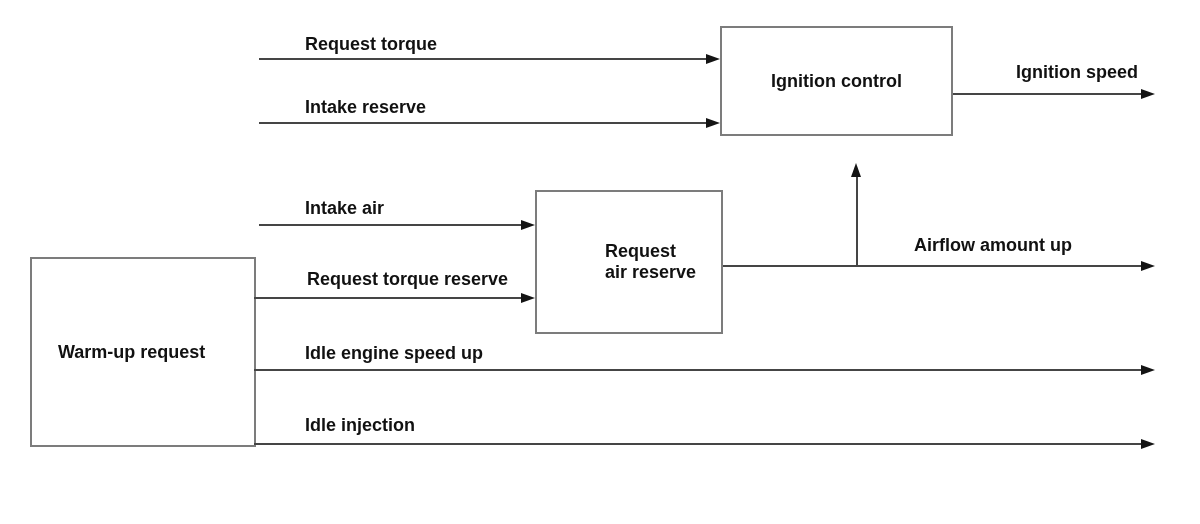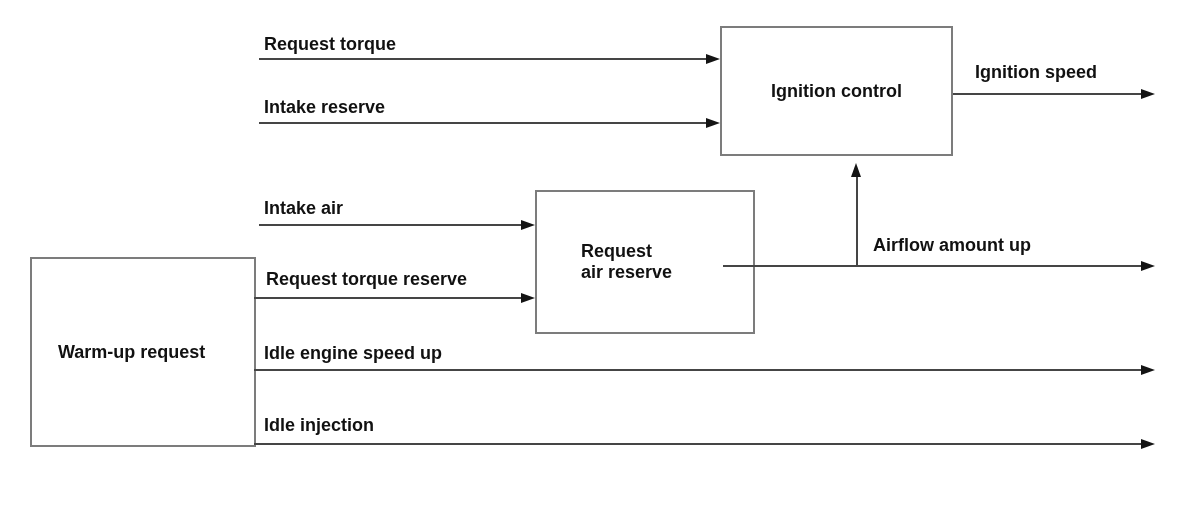--- a/index.html
+++ b/index.html
@@ -27,25 +27,25 @@
     justify-content: center;
     font-size: 18px;
     line-height: 21px;
   }
   .node .node-label { white-space: nowrap; }
   #node-warmup {
     left: 30px; top: 257px; width: 226px; height: 190px;
     padding-left: 26px;
   }
   #node-cylinder {
-    left: 535px; top: 190px; width: 220px; height: 144px;
-    padding-left: 44px;
+    left: 535px; top: 190px; width: 188px; height: 144px;
+    padding-left: 68px;
   }
   #node-ignition {
-    left: 720px; top: 26px; width: 233px; height: 130px;
+    left: 720px; top: 26px; width: 233px; height: 110px;
     align-items: center;
   }
   .hline {
     position: absolute;
     height: 2px;
     background: #454545;
   }
   .vline {
     position: absolute;
     width: 2px;
@@ -63,20 +63,21 @@
     width: 0; height: 0;
     border-left: 5px solid transparent;
     border-right: 5px solid transparent;
     border-bottom: 14px solid #141414;
   }
   .edge-label {
     position: absolute;
     font-size: 18px;
     line-height: 20px;
     white-space: nowrap;
+    margin-left: 41px;
   }
   
   #line-request-torque          { left: 259px; top: 58px;  width: 449px; }
   #head-request-torque          { left: 706px; top: 54px; }
   #label-request-torque         { left: 264px; top: 34px; }
 
   #line-intake-airflow          { left: 259px; top: 122px; width: 449px; }
   #head-intake-airflow          { left: 706px; top: 118px; }
   #label-intake-airflow         { left: 264px; top: 97px; }
 

